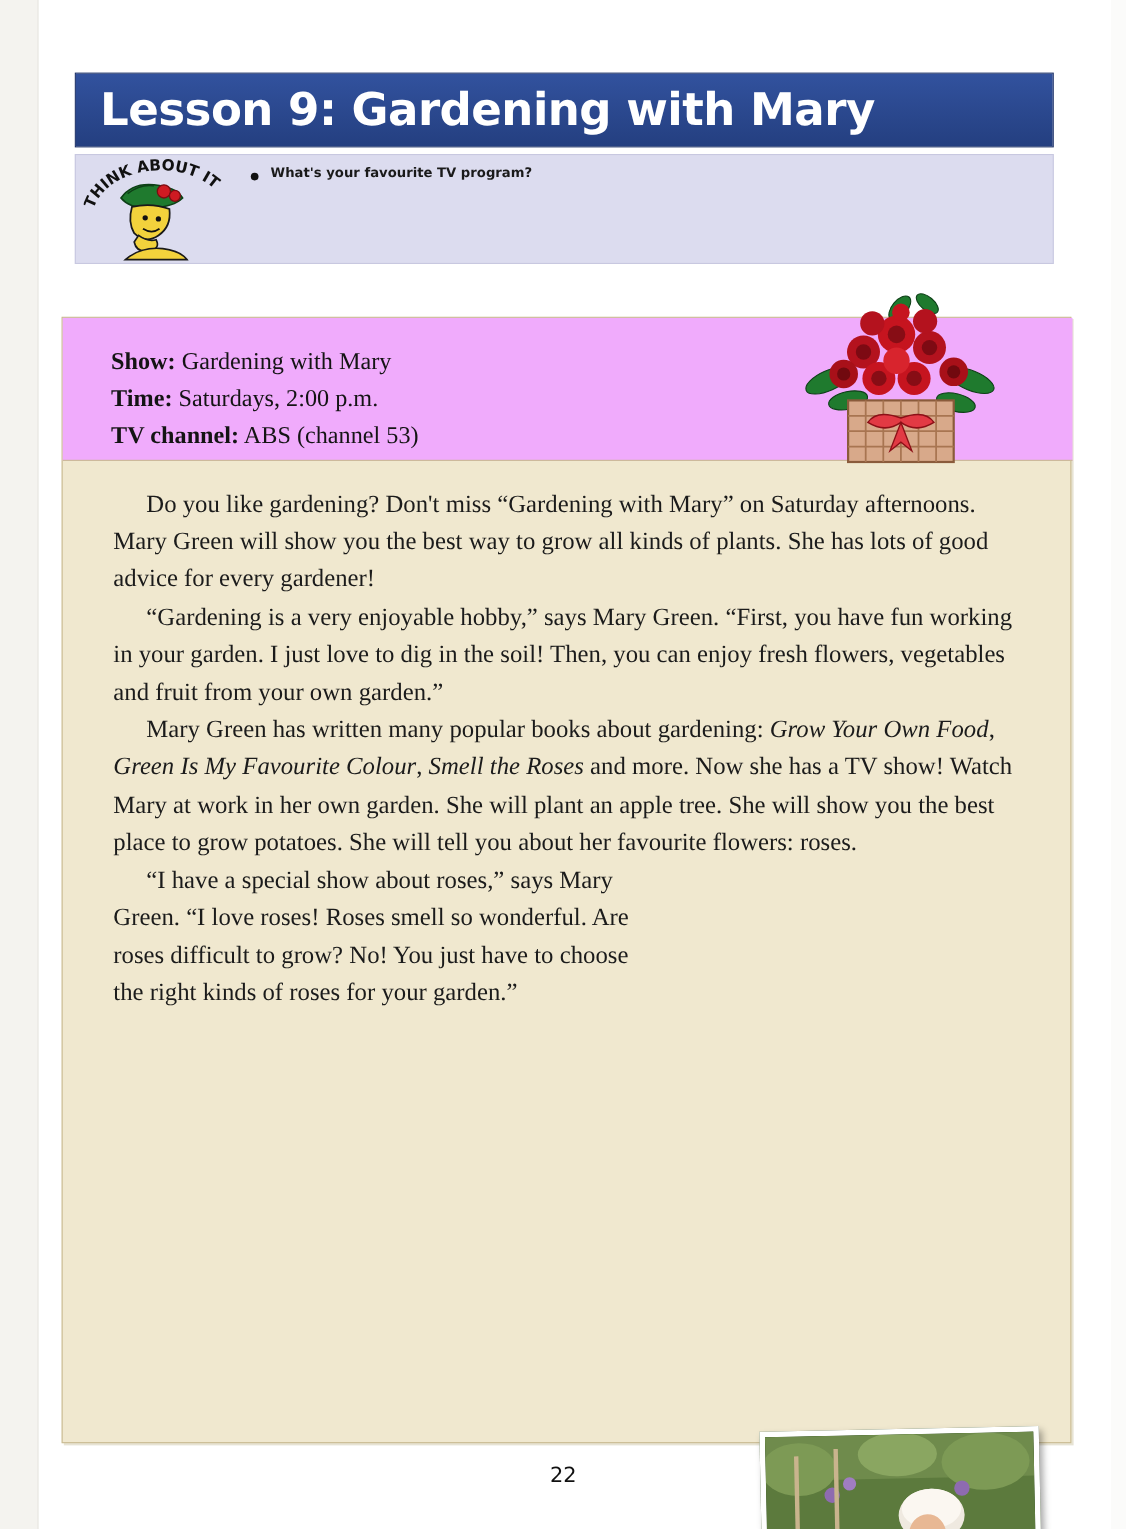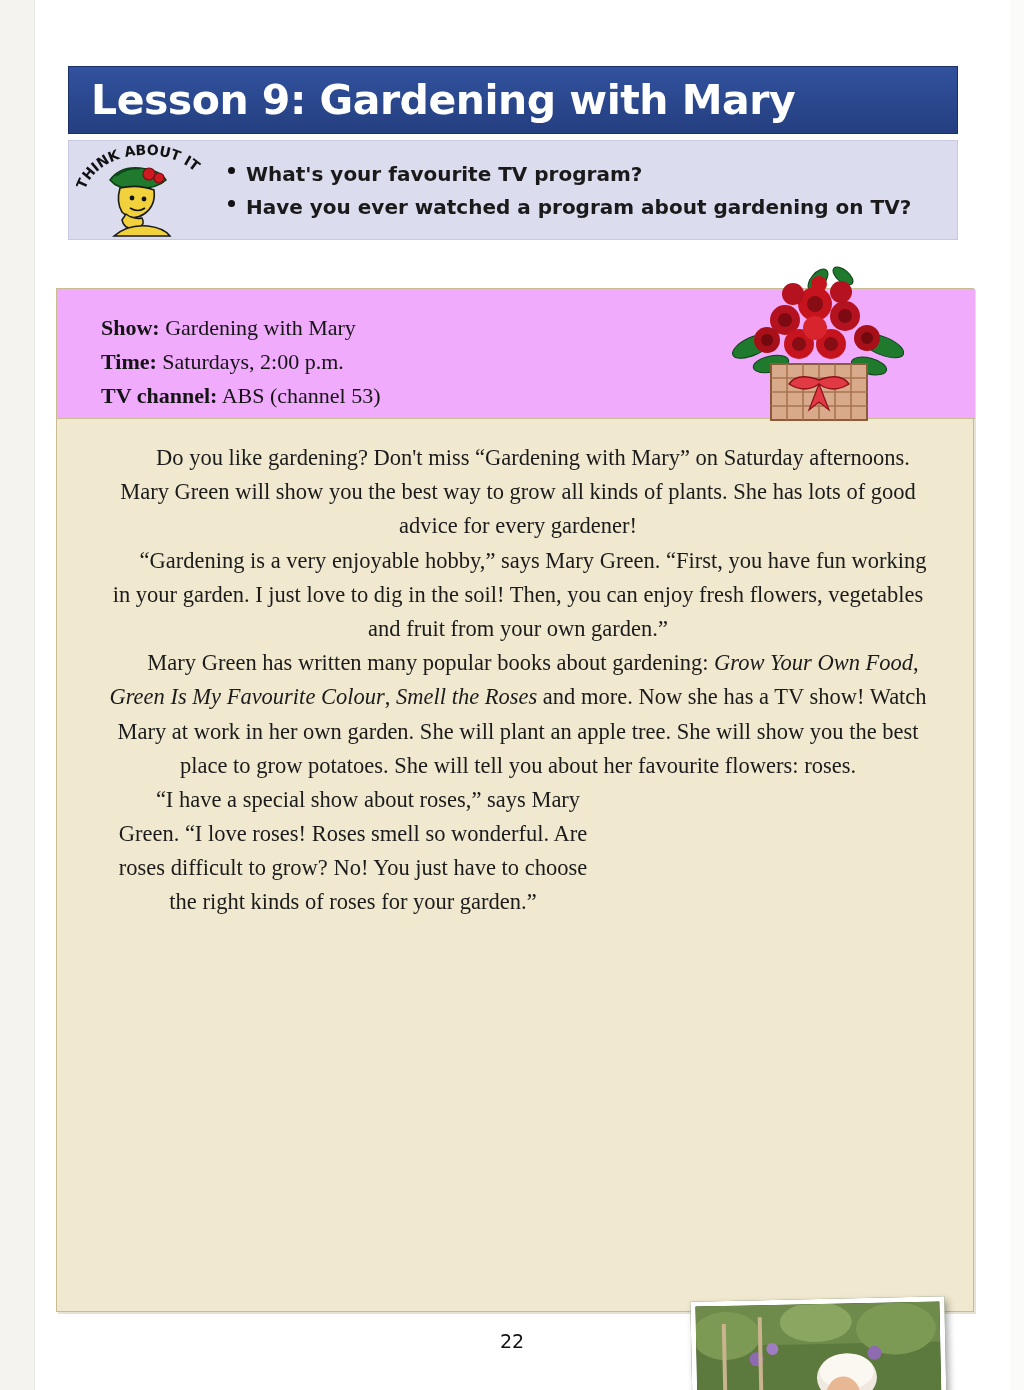--- a/index.html
+++ b/index.html
@@ -89,24 +89,24 @@
   }
   .think-badge .arc-text {
     position: absolute;
     left: 0; top: 0;
     width: 140px;
     height: 60px;
   }
   .think-questions {
     position: absolute;
     left: 160px;
-    top: 18px;
+    top: 8px;
     width: 700px;
     font-family: "DejaVu Sans", sans-serif;
-    font-size: 20px;
+    font-size: 12px;
     color: #1a1a1a;
     line-height: 1.65;
   }
   .think-questions .q {
     position: relative;
     padding-left: 18px;
     white-space: nowrap;
     font-weight: bold;
   }
   .think-questions .q::before {
@@ -161,21 +161,21 @@
   }
 
   .body-text {
     position: absolute;
     left: 46px;
     top: 152px;
     width: 830px;
     font-size: 22.5px;
     line-height: 1.52;
     color: #1b1b1b;
-    text-align: center;
+    text-align: left;
   }
   .body-text p {
     margin: 0;
     text-indent: 30px;
   }
   .body-text p.narrow {
     width: 500px;
   }
   .body-text i { font-style: italic; }
 
@@ -243,21 +243,20 @@
         <path d="M54 64 q8 5 15 0" fill="none" stroke="#111" stroke-width="1.6"></path>
 
         <path d="M50 70 q8 6 16 4 q4 8 -6 10 q-12 2 -14 -8 z" fill="#f2d23c" stroke="#1a1a1a" stroke-width="1.5"></path>
 
         <path d="M38 92 q14 -12 34 -10 q16 2 22 10 z" fill="#f2d23c" stroke="#1a1a1a" stroke-width="1.5"></path>
       </svg>
     </div>
 
     <div class="think-questions">
       <div class="q">What's your favourite TV program?</div>
-      <div class="q">Have you ever watched a program about gardening on TV?</div>
     </div>
   </div>
 
   <div class="article">
 
     <div class="article-head">
       <div class="meta">
         <div>
           <span class="lbl">Show:</span>
           <span>Gardening with Mary</span>

